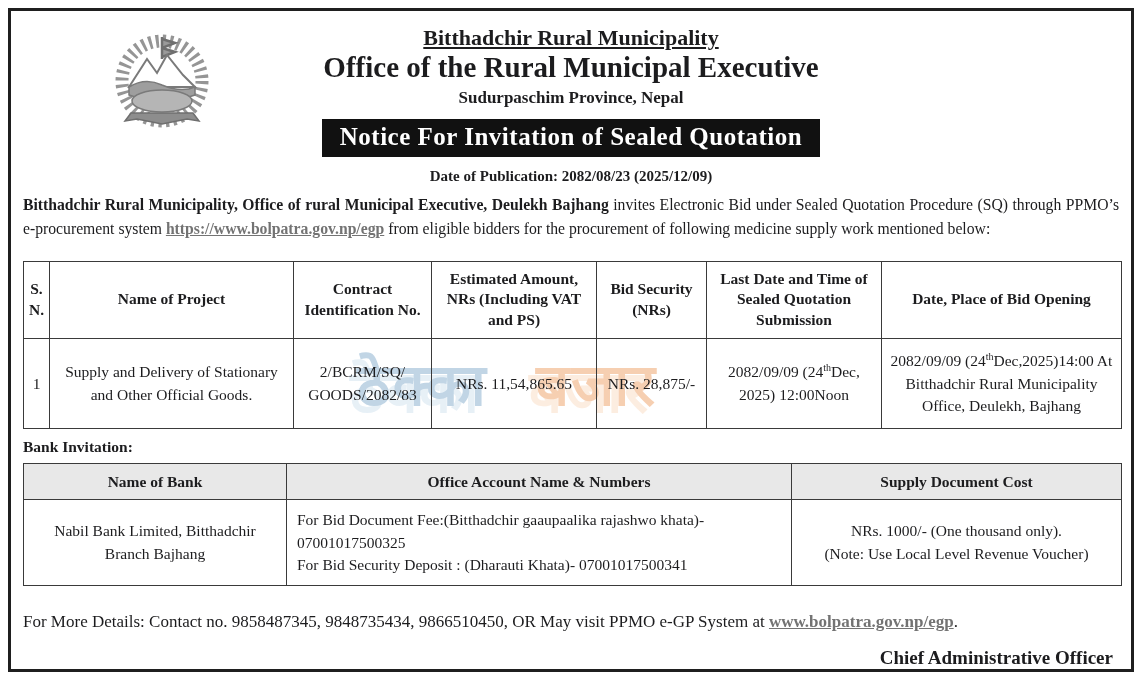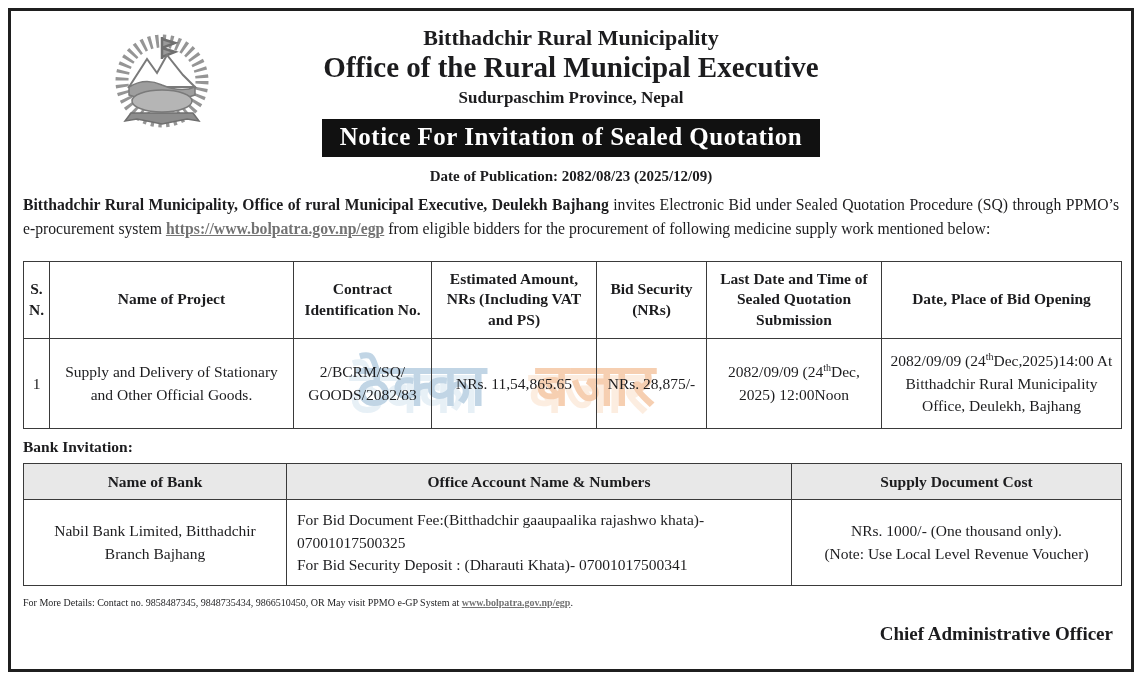--- a/index.html
+++ b/index.html
@@ -12,21 +12,21 @@
   .frame {
     position:absolute; left:8px; top:8px; right:8px; bottom:9px;
     border:3px solid #1f1f1f;
     background:#fff;
   }
   .content { position:relative; z-index:1; padding:14px 12px 0 12px; height:100%; }
 
   
   .emblem { position:absolute; left:92px; top:18px; width:118px; height:112px; }
   .hdr { text-align:center; }
-  .hdr-title1 { font-size:22px; font-weight:bold; line-height:1.15; }
+  .hdr-title1 { font-size:22px; font-weight:bold; line-height:1.15;text-decoration:underline; }
   .hdr-title2 { font-size:29px; font-weight:bold; line-height:1.2; }
   .hdr-addr   { font-size:17px; font-weight:bold; line-height:1.55; }
   .banner-wrap { text-align:center; margin-top:8px; }
   .banner {
     display:inline-block; background:#111; color:#fff;
     font-size:25px; font-weight:bold; padding:4px 18px 6px 18px;
     letter-spacing:0.5px;
   }
   .pubdate { text-align:center; font-weight:bold; font-size:15px; margin-top:11px; }
 
@@ -43,21 +43,21 @@
   .qtable td { font-size:15.5px; text-align:center; padding:8px 6px; line-height:1.45; height:90px; }
   sup { font-size:10px; vertical-align:super; line-height:0; }
 
   .bank-label { font-weight:bold; font-size:15.5px; margin:9px 0 7px 0; }
   .btable th { font-size:15.5px; font-weight:bold; text-align:center; padding:8px 6px; background:#e8e8e8; height:36px; }
   .btable td { font-size:15.5px; padding:8px 10px; height:86px; }
   .cell-center { text-align:center; line-height:1.45; }
   .cell-left   { text-align:left;   line-height:1.45; }
 
   
-  .details { font-size:10px; margin-top:10px; line-height:1.45; }
+  .details { font-size:17px; margin-top:24px; line-height:1.45; }
   .signature { text-align:right; font-size:19px; font-weight:bold; margin-top:12px; padding-right:6px; }
 
   
   .watermark {
     position:absolute; left:346px; top:332px; z-index:0;
     font-family:"DejaVu Sans",sans-serif;
     font-size:58px; font-weight:bold; white-space:nowrap;
     pointer-events:none; opacity:0.55; letter-spacing:2px;
   }
   .wm-blue   { color:#8fb4d1; text-shadow:-7px 7px 0 #d4e4f0; }

